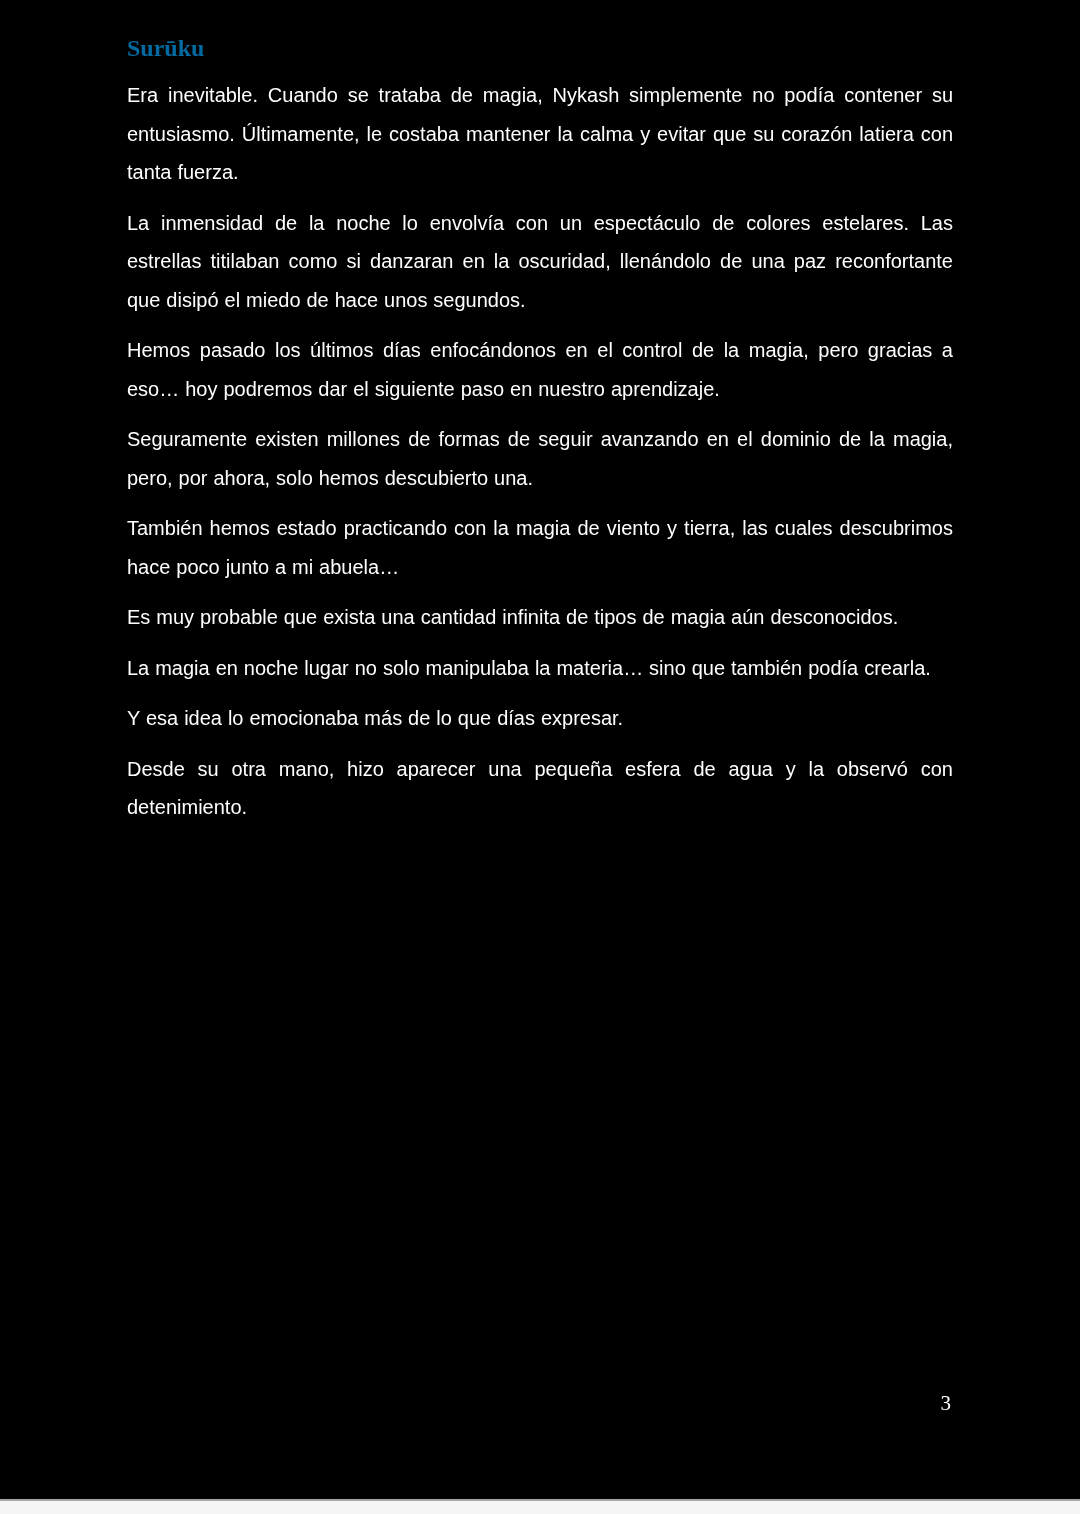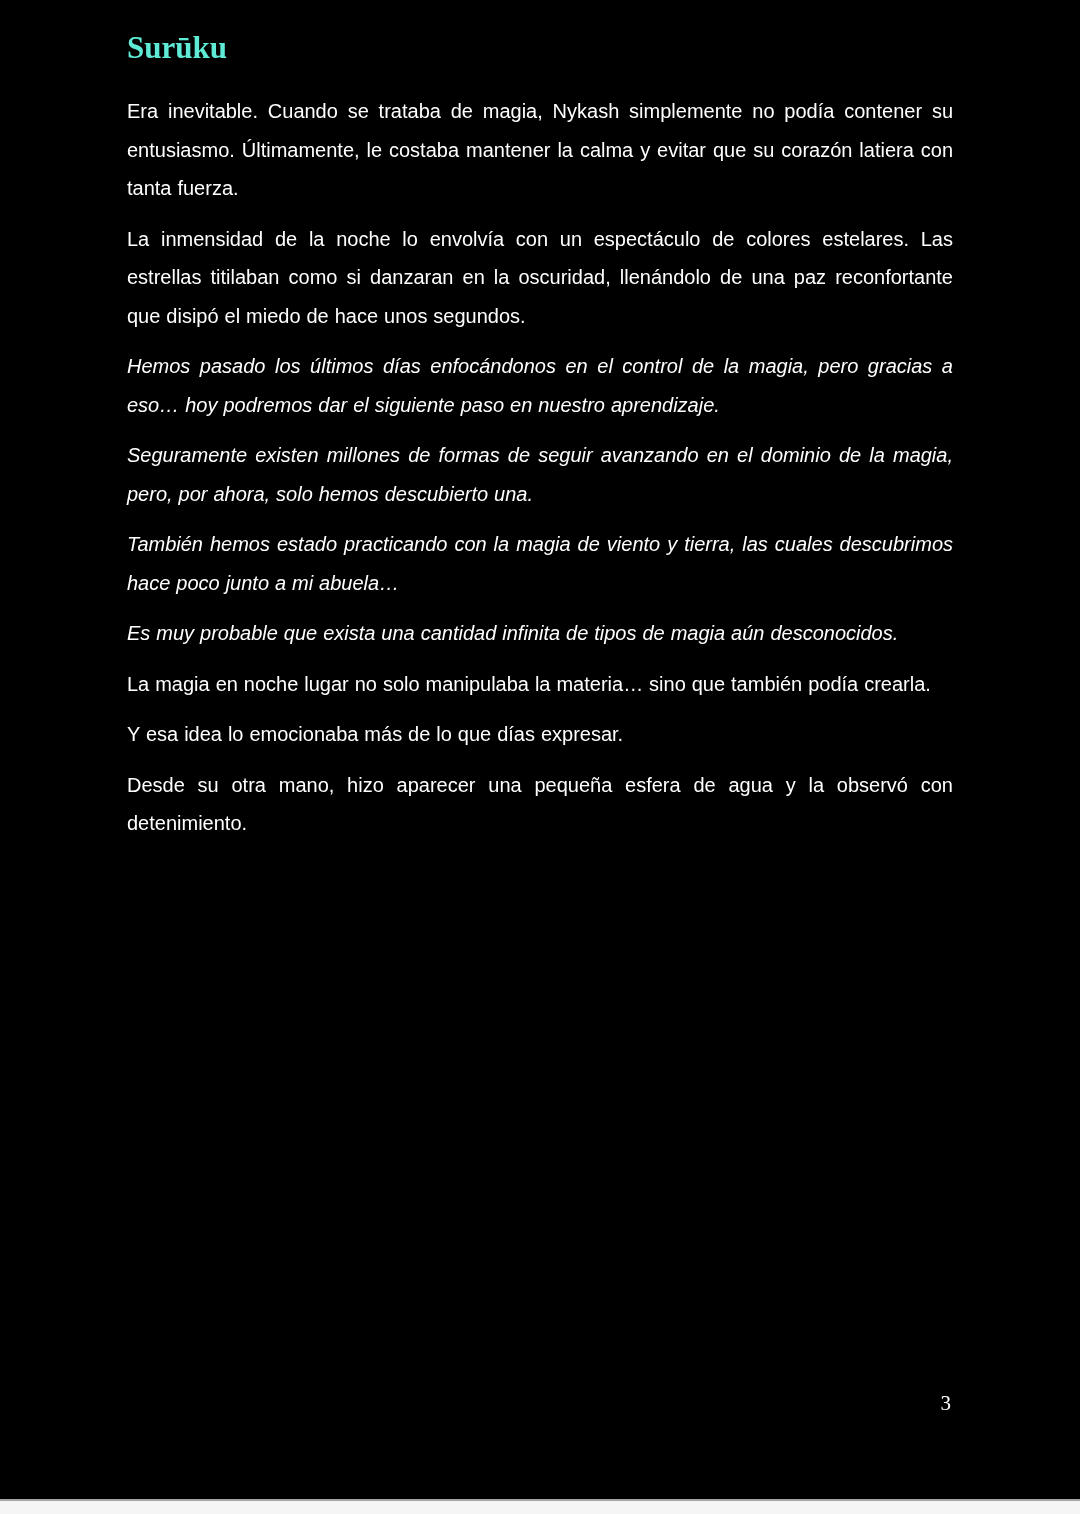--- a/index.html
+++ b/index.html
@@ -20,35 +20,34 @@
     box-sizing: border-box;
     width: 1080px;
     height: 1499px;
     background: #000000;
     color: #ffffff;
     padding: 32px 127px 0 127px;
   }
   .chapter-title {
     font-family: "Liberation Serif", serif;
     font-weight: bold;
-    font-size: 31px;
+    font-size: 24px;
     line-height: 32px;
-    margin: 0 0 28px 0;
-    color: #5eead4;
+    margin: 0 0 12px 0;
+    color: #0369a1;
   }
   .para {
     font-size: 20px;
     line-height: 38.5px;
     margin: 2px 0 12px 0;
     text-align: justify;
     color: #ffffff;
     word-spacing: 0.02em;
   }
   .para.italic {
-    font-style: italic;
   }
   .page-number {
     position: absolute;
     right: 129px;
     bottom: 84px;
     font-family: "Liberation Serif", serif;
     font-size: 21px;
     line-height: 24px;
     color: #ffffff;
   }

